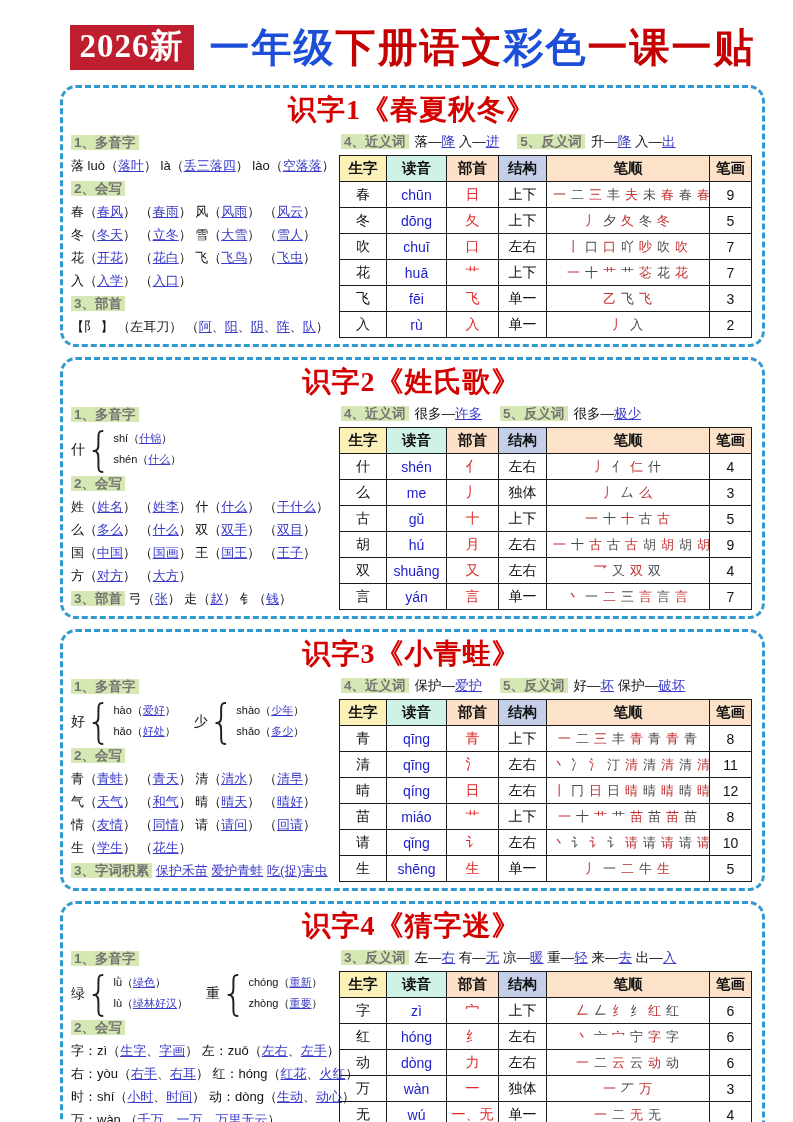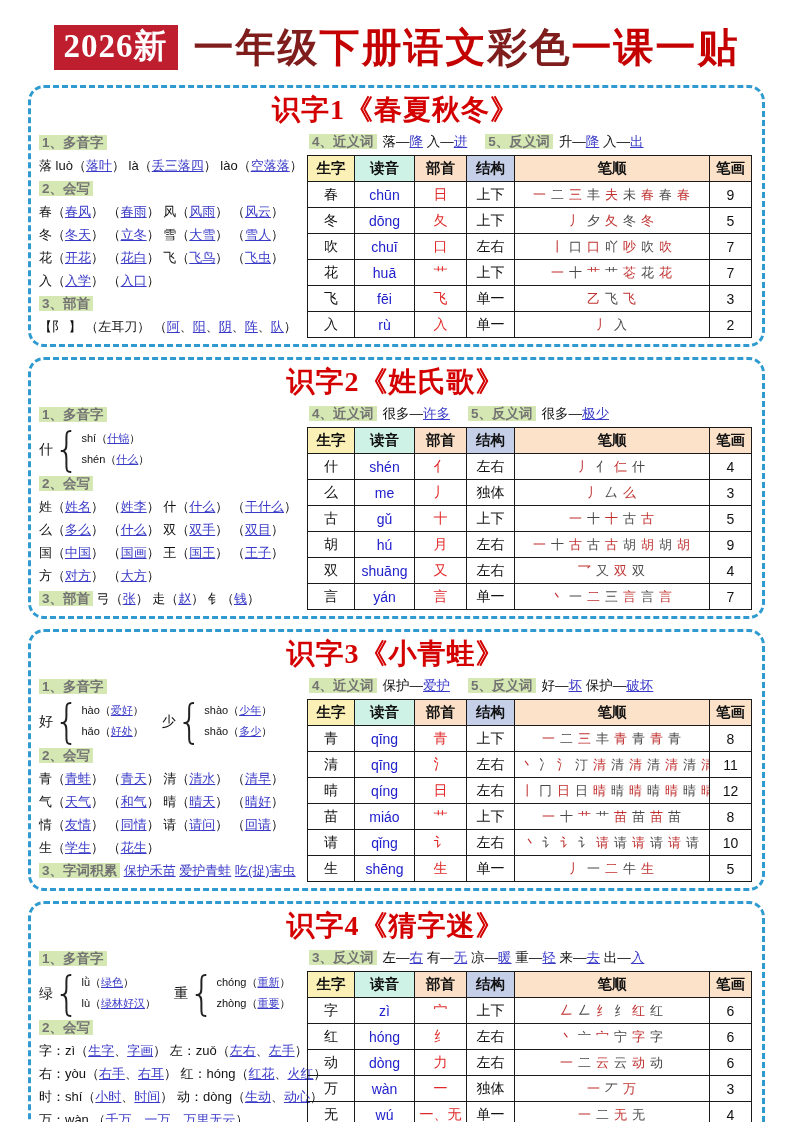--- a/index.html
+++ b/index.html
@@ -3,35 +3,35 @@
 <meta charset="utf-8">
 <style>
   * { box-sizing: border-box; }
   html,body { margin:0; padding:0; background:#ffffff; }
   body {
     width:793px; height:1122px;
     font-family:"Liberation Sans", sans-serif;
     color:#111;
     overflow:hidden;
   }
-  .page { width:793px; height:1122px; padding-top:20px; }
+  .page { width:793px; height:1122px; padding-top:20px;padding-left:32px; }
 
   
   .header { display:flex; justify-content:center; align-items:center; gap:16px; margin:0 0 10px 0; }
   .badge {
     background:#be1e2d; color:#fff; font-weight:bold;
     font-size:33px; line-height:1.15; padding:3px 10px 5px;
     font-family:"Liberation Serif", serif; letter-spacing:1px;
   }
   .main-title {
     font-size:40px; font-weight:bold; font-family:"Liberation Serif", serif;
     letter-spacing:2px; white-space:nowrap;
   }
   .main-title .seg-red { color:#c40000; }
-  .main-title .seg-black { color:#7f1d1d;font-family:Liberation Serif, serif; }
+  .main-title .seg-black { color:#1d4ed8;font-family:Liberation Serif, serif; }
 
   
   .lesson {
     border:3px dashed #2f9ad0; border-radius:16px;
     margin:8px 28px 10px 28px; padding:2px 10px 6px 8px;
   }
   .sec-title {
     text-align:center; color:#d40000; font-weight:bold; font-size:28px;
     font-family:"Liberation Serif", serif; margin:1px 0 2px 0; letter-spacing:1px;
   }

